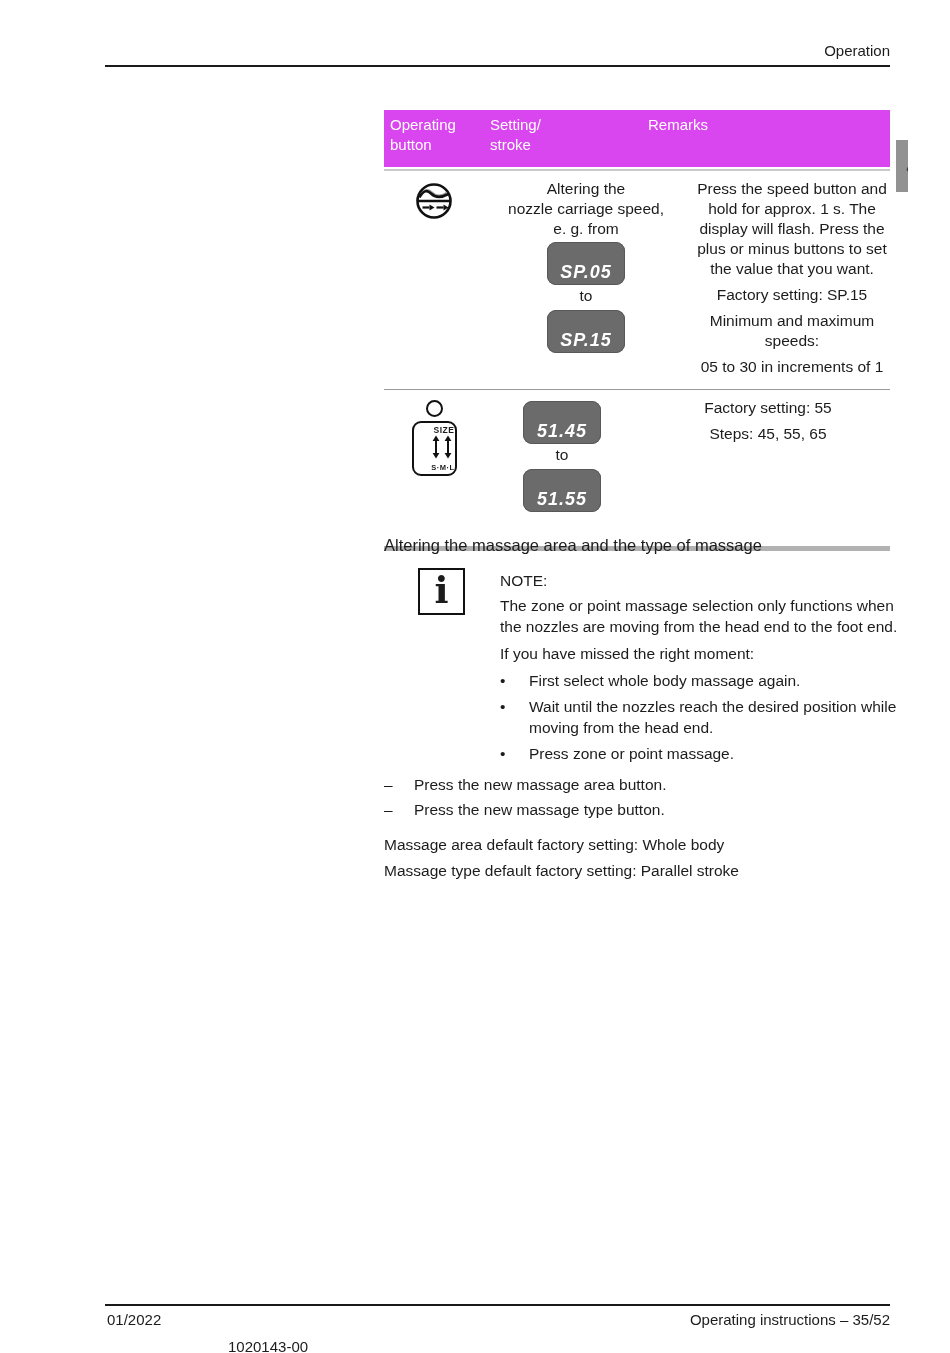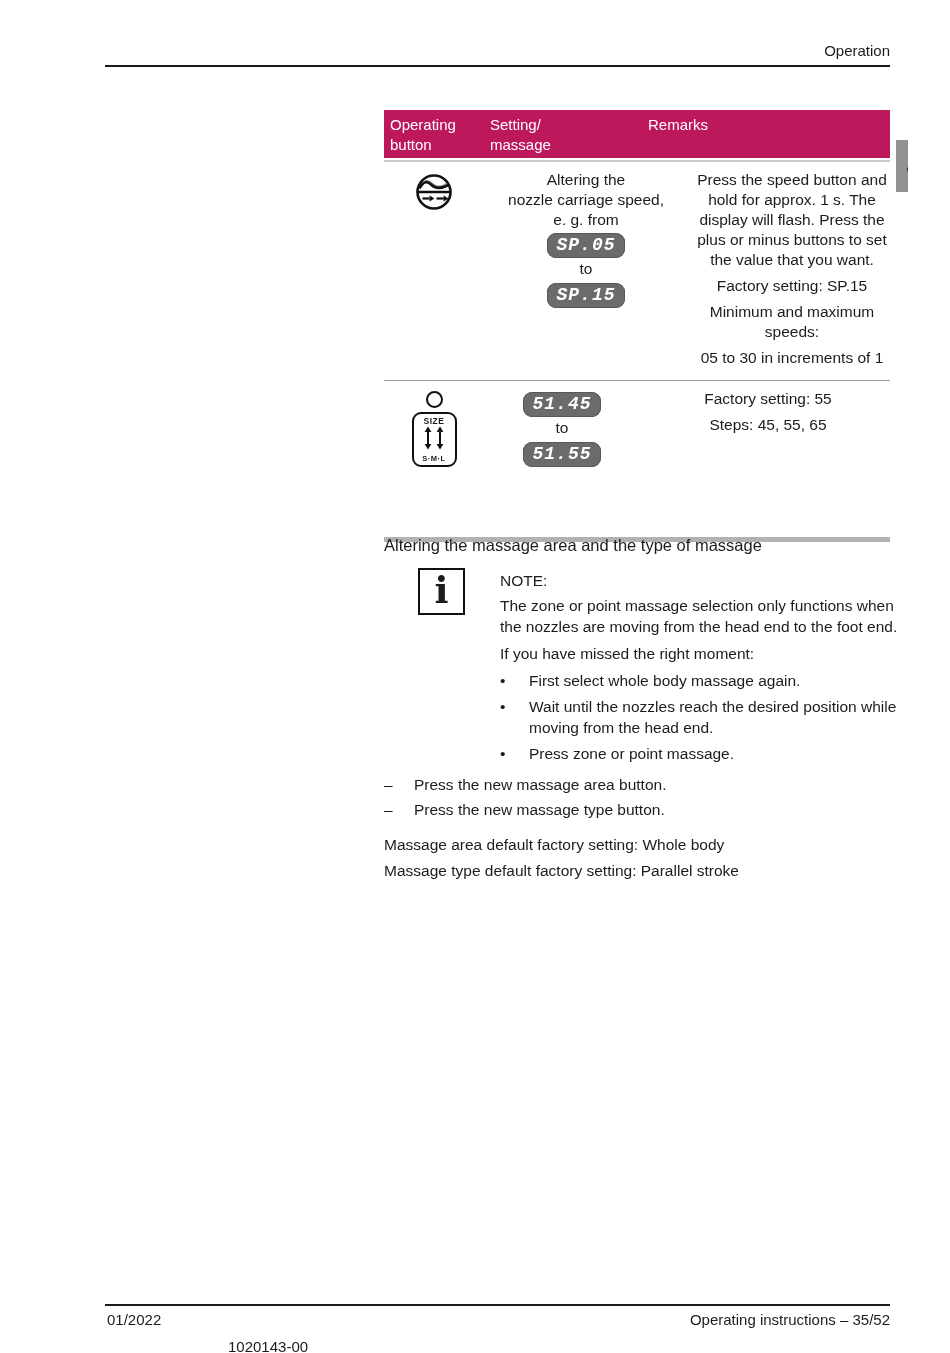--- a/index.html
+++ b/index.html
@@ -12,49 +12,49 @@
   
   .header-title { position:absolute; left:105px; top:42px; width:785px; text-align:right; font-size:15px; }
   .top-rule { position:absolute; left:105px; top:65px; width:785px; height:2px; background:#1a1a1a; }
 
   
   .margin-tab { position:absolute; left:896px; top:140px; width:50px; height:52px;
     background:#929292; display:flex; align-items:center; justify-content:center; }
 
   
   .op-table { position:absolute; left:384px; top:110px; width:506px; }
-  .thead { display:flex; background:#be185d; color:#ffffff; font-size:15px; line-height:20px;
-    padding:5px 0 3px; }
+  .thead { display:flex; background:#d946ef; color:#ffffff; font-size:15px; line-height:20px;
+    padding:5px 0 12px; }
   .th { white-space:pre-line; }
   .th1 { width:100px; padding-left:6px; }
   .th2 { width:156px; padding-left:6px; }
   .th3 { flex:1; padding-left:8px; }
   .thead-underline { height:2px; background:#c9c9c9; margin-top:2px; }
 
   .trow { display:flex; padding-top:8px; }
   .tcell-btn { width:100px; display:flex; flex-direction:column; align-items:center; padding-top:2px; }
   .tcell-setting { width:156px; text-align:center; font-size:15.5px; line-height:20px; }
   .tcell-remarks { flex:1; font-size:15.5px; line-height:20px; padding-left:8px; padding-right:2px; }
   .tcell-remarks p { margin:0 0 6px;text-align:center; }
   .setting-intro { white-space:pre-line; }
   .to-label { font-size:15.5px; line-height:22px; }
 
   .seg-display { display:inline-block; min-width:78px; background:#6b6b6b; border-radius:9px;
-    color:#ffffff; font-family:Liberation Mono, monospace; font-weight:bold; font-style:italic;
-    font-size:18px; letter-spacing:1px; padding:2px 5px 3px; margin-top:3px;
+    color:#ffffff; font-family:Liberation Sans, sans-serif; font-weight:bold; font-style:italic;
+    font-size:18px; letter-spacing:1px; padding:20px 5px 3px; margin-top:3px;
     box-shadow: inset 0 0 0 1px #585858; text-align:center; }
 
   .row-sep { height:1px; background:#9a9a9a; margin-top:6px; }
   .table-bottom { height:5px; background:#b2b2b2; margin-top:6px; }
 
   
   .size-button { width:48px; display:flex; flex-direction:column; align-items:center; }
   .size-led { width:17px; height:17px; border:2.2px solid #111; border-radius:50%; margin-bottom:4px; }
   .size-body { width:45px; border:2.4px solid #111; border-radius:9px; padding:2px 0 2px;
-    display:flex; flex-direction:column; align-items:center; }
+    display:flex; flex-direction:column; align-items:flex-end; }
   .size-label { font-size:8.5px; font-weight:bold; letter-spacing:.5px; }
   .sml-label { font-size:7.5px; font-weight:bold; letter-spacing:.5px; }
 
   
   .section-heading { position:absolute; left:384px; top:536px; font-size:16.5px; }
 
   .note-icon { position:absolute; left:418px; top:568px; width:47px; height:47px;
     border:2.5px solid #111; display:flex; align-items:center; justify-content:center;
     font-family:"DejaVu Serif", serif; font-weight:bold; font-size:37px; line-height:1;
     padding-bottom:3px; }
@@ -98,21 +98,21 @@
         </g>
       </svg>
     </span>
   </div>
 
   <div class="op-table">
     <div class="thead">
       <div class="th th1">Operating
 button</div>
       <div class="th th2">Setting/
-massage</div>
+stroke</div>
       <div class="th th3">Remarks</div>
     </div>
     <div class="thead-underline"></div>
 
     <div class="trow" style="min-height:158px;gap:24px;">
       <div class="tcell-btn">
         <span>
           <svg width="40" height="40" viewBox="0 0 40 40">
             <circle cx="20" cy="20" r="16.5" fill="none" stroke="#111" stroke-width="2.6"></circle>
             <path d="M7,15 C10,8.5 14,7.5 18,11.5 C22,15.5 28,15 33,11.5" stroke="#9c9c9c" stroke-width="2" fill="none"></path>

